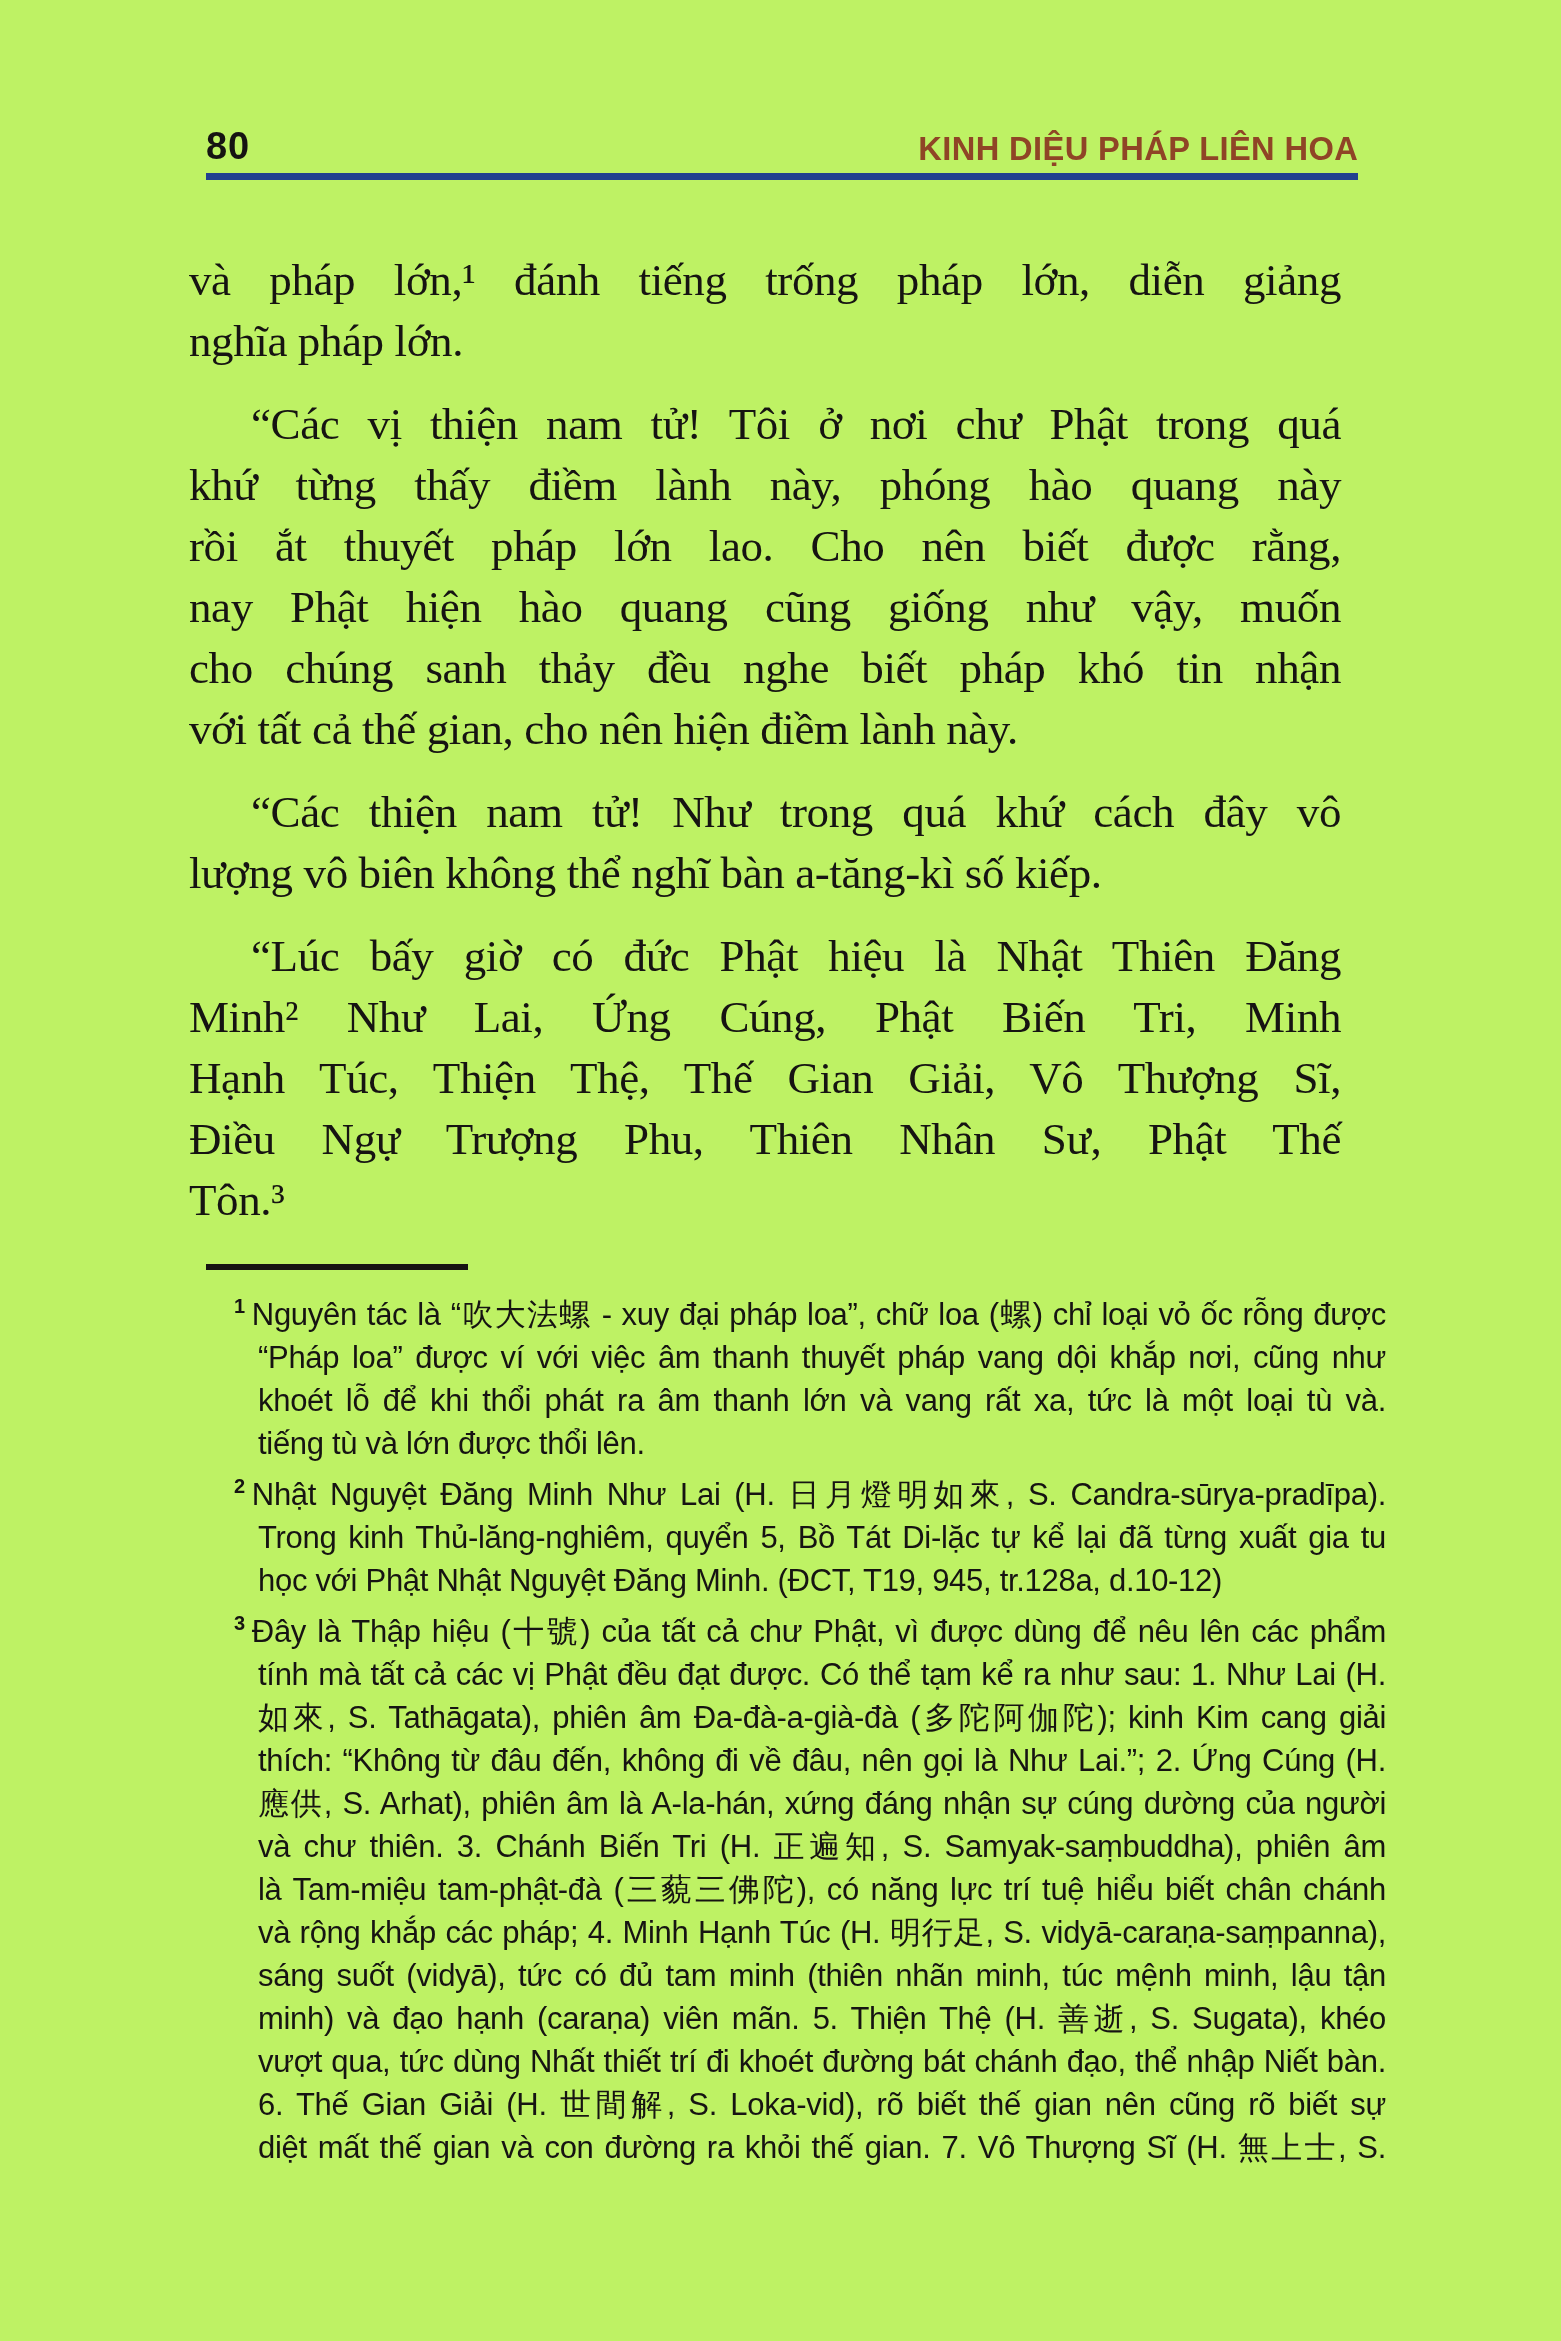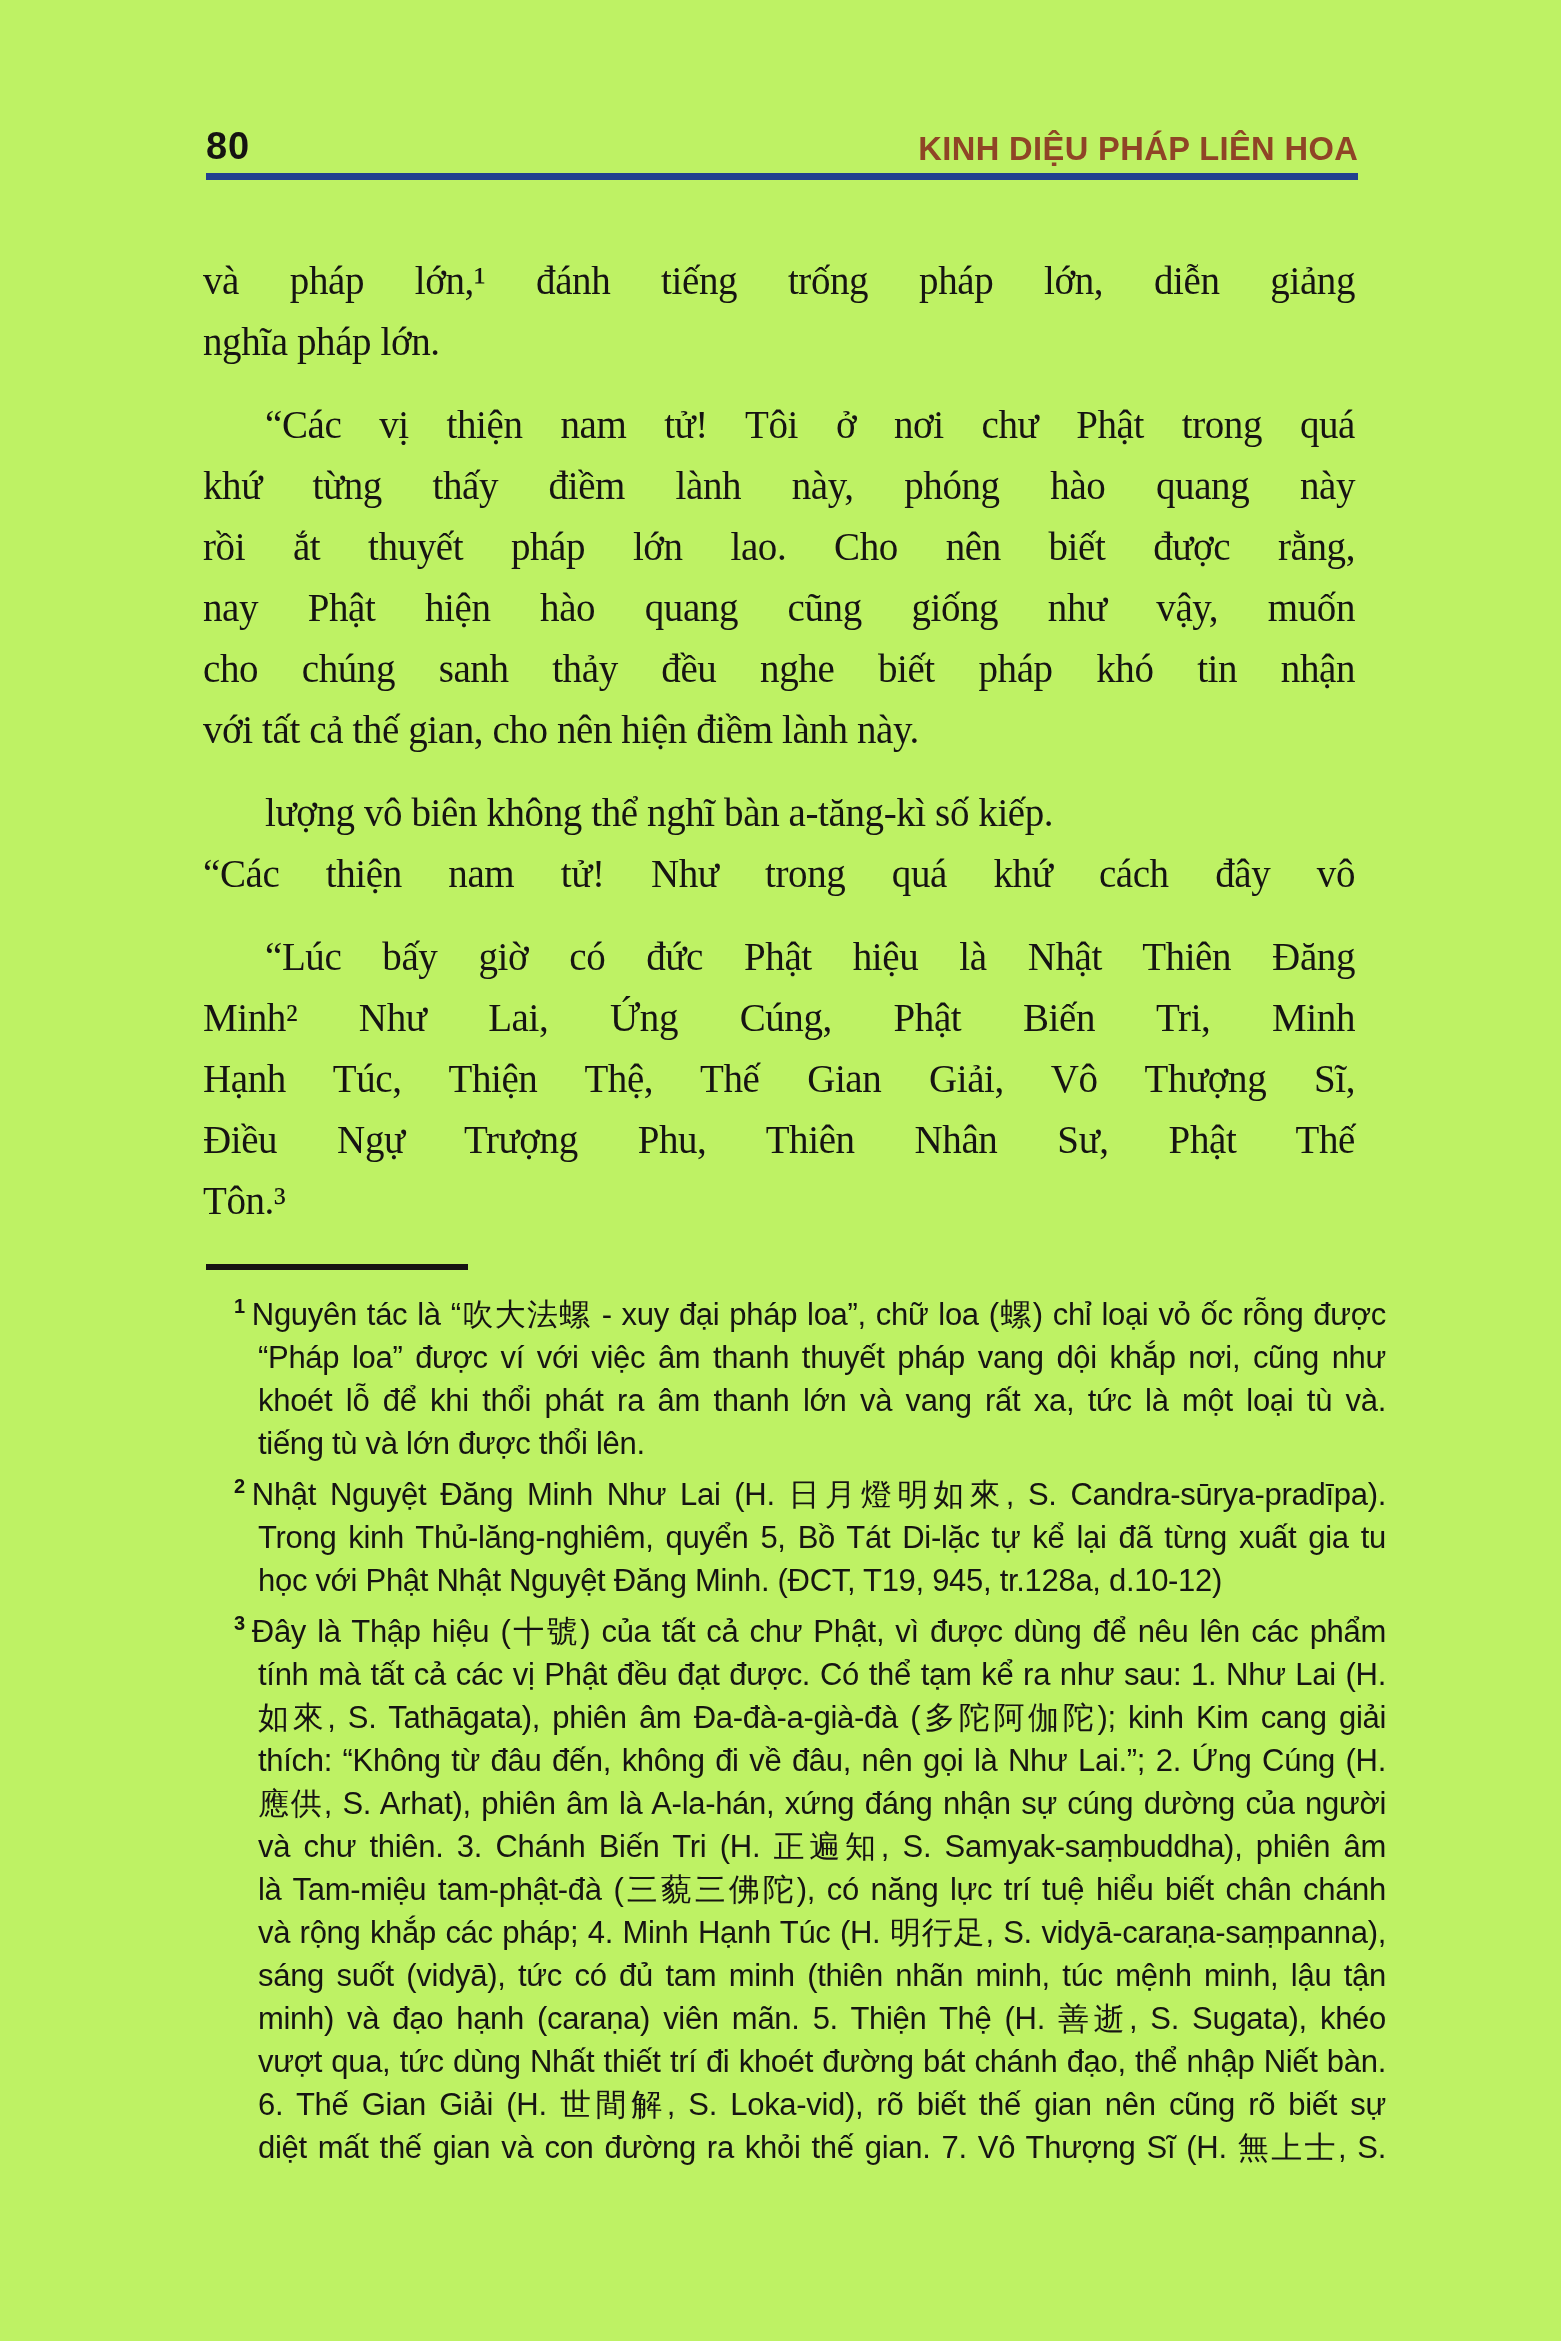--- a/index.html
+++ b/index.html
@@ -45,24 +45,24 @@
     position: absolute;
     left: 206px;
     width: 1152px;
     top: 173px;
     height: 7px;
   }
 
   
   .body-text {
     position: absolute;
-    left: 203px;
+    left: 189px;
     width: 1152px;
     top: 250px;
-    font-size: 39px;
+    font-size: 45px;
     line-height: 61px;
     letter-spacing: -0.4px;
   }
   .para + .para { margin-top: 22px; }
   .line {
     text-align: justify;
     text-align-last: justify;
   }
   .line.last { text-align-last: left; }
   .para.indent .line:first-child { padding-left: 62px; }
@@ -122,22 +122,22 @@
       </div>
       <div class="para indent">
         <div class="line">“Các vị thiện nam tử! Tôi ở nơi chư Phật trong quá</div>
         <div class="line">khứ từng thấy điềm lành này, phóng hào quang này</div>
         <div class="line">rồi ắt thuyết pháp lớn lao. Cho nên biết được rằng,</div>
         <div class="line">nay Phật hiện hào quang cũng giống như vậy, muốn</div>
         <div class="line">cho chúng sanh thảy đều nghe biết pháp khó tin nhận</div>
         <div class="line last">với tất cả thế gian, cho nên hiện điềm lành này.</div>
       </div>
       <div class="para indent">
+        <div class="line">“Các thiện nam tử! Như trong quá khứ cách đây vô</div>
         <div class="line last">lượng vô biên không thể nghĩ bàn a-tăng-kì số kiếp.</div>
-        <div class="line">“Các thiện nam tử! Như trong quá khứ cách đây vô</div>
       </div>
       <div class="para indent">
         <div class="line">“Lúc bấy giờ có đức Phật hiệu là Nhật Thiên Đăng</div>
         <div class="line">Minh² Như Lai, Ứng Cúng, Phật Biến Tri, Minh</div>
         <div class="line">Hạnh Túc, Thiện Thệ, Thế Gian Giải, Vô Thượng Sĩ,</div>
         <div class="line">Điều Ngự Trượng Phu, Thiên Nhân Sư, Phật Thế</div>
         <div class="line last">Tôn.³</div>
       </div>
     </main>
 

